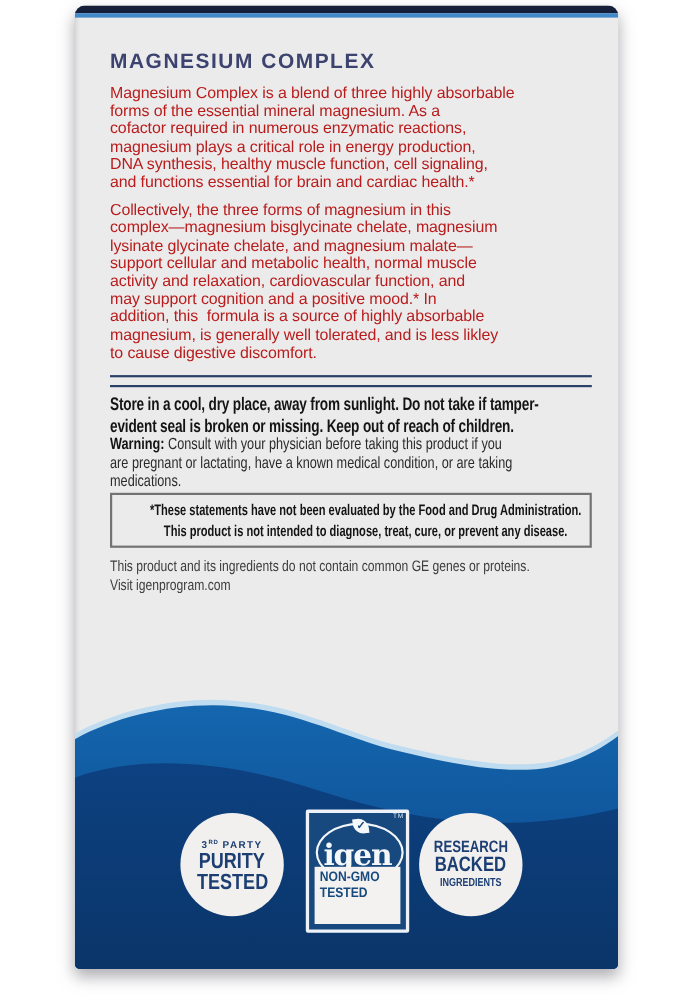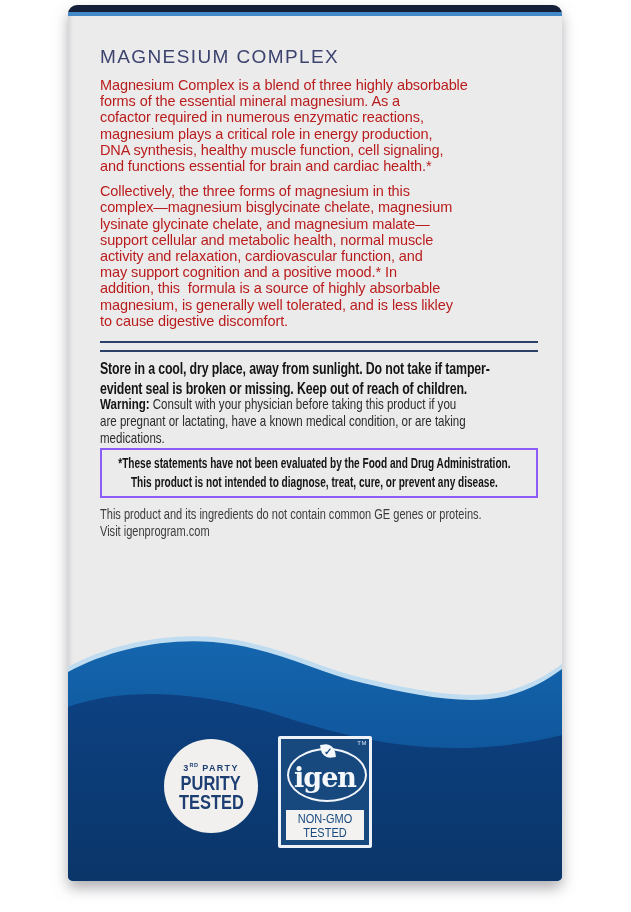--- a/index.html
+++ b/index.html
@@ -10,21 +10,21 @@
   .box{
     position:absolute;left:68px;top:5px;width:494px;height:876px;
     background:#ecebec;border-radius:9px 9px 5px 5px;overflow:hidden;
     box-shadow:0 7px 14px rgba(110,110,118,.55), inset 3px 0 6px -3px rgba(0,0,0,.18);
   }
   .topbar{height:7px;background:#161f3a;}
   .topstripe{height:4px;background:#4189c7;}
   .content{padding:30px 24px 0 32px;position:relative;z-index:2;}
   .pre{white-space:pre-wrap;}
   h1.panel-title{
-    margin:0;font-size:19px;font-weight:normal;letter-spacing:1.4px;
+    margin:0;font-size:19px;font-weight:bold;letter-spacing:1.4px;
     color:#3c436e;line-height:22px;
   }
   .body-par{
     margin:9px 0 0 0;font-size:14.5px;line-height:16.2px;color:#b91c1c;
     letter-spacing:-0.1px;
   }
   .rule{height:2px;background:#2c4168;border:0;margin:12px 0 0 0;}
   .sugg-head{
     margin:5px 0 0 0;font-size:14.5px;font-weight:bold;color:#23283a;
     letter-spacing:0.4px;line-height:17px;
@@ -35,21 +35,21 @@
   .storage{
     margin:7px 0 0 0;font-size:16.5px;font-weight:bold;color:#141414;
     line-height:19.5px;transform:scaleX(.75);width:584px;letter-spacing:-0.2px;
   }
   .warning{
     margin:-2px 0 0 0;font-size:14.8px;color:#2b2b2b;line-height:16.8px;
     transform:scaleX(.78);width:561px;
   }
   .warning b{color:#141414;}
   .disclaimer-box{
-    margin:2px 0 0 0;border:2px solid #8b5cf6;padding:4px 4px 5px 0;background:transparent;
+    margin:2px 0 0 0;border:2px solid #737373;padding:4px 4px 5px 18px;background:transparent;
   }
   .disclaimer{
     font-size:14px;font-weight:bold;color:#141414;line-height:18.5px;
     transform:scaleX(.72);width:590px;text-align:center;
   }
   .ge-note{
     margin:9px 0 0 0;font-size:13.8px;color:#3c3c3c;line-height:16.5px;
     transform:scaleX(.8);width:545px;
   }
   .wave-wrap{position:absolute;left:0;bottom:0;width:494px;height:266px;z-index:1;}
@@ -82,22 +82,22 @@
     color:#f5f8fb;letter-spacing:-1px;
   }
   .igen-leaf{
     position:absolute;top:5px;left:40px;width:14px;height:14px;background:#f5f8fb;
     border-radius:0 70% 0 70%;transform:rotate(-8deg);z-index:2;
     display:flex;align-items:center;justify-content:center;
   }
   .igen-leaf span{font-size:10px;color:#17497f;font-weight:bold;transform:rotate(8deg);}
   .igen-label{
     position:absolute;left:5px;right:5px;bottom:5px;background:#f3f2f0;
-    color:#17497f;font-weight:normal;font-size:12.5px;line-height:13.5px;
-    text-align:center;padding:3px 0 0 0;white-space:pre-wrap;
+    color:#17497f;font-weight:bold;font-size:12.5px;line-height:13.5px;
+    text-align:left;padding:3px 0 22px 0;white-space:pre-wrap;
   }
   .igen-label-inner{transform:scaleX(.88);transform-origin:50% 50%;}
 </style>
 </head>
 <body>
 
 <div class="box">
   <div class="topbar"></div>
   <div class="topstripe"></div>
 
@@ -168,13 +168,18 @@
     <div class="igen-tm">TM</div>
     <div class="igen-oval"></div>
     <div class="igen-leaf">
         <span>✓</span>
       </div>
     <div class="igen-word">igen</div>
     <div class="igen-label"><div class="igen-label-inner pre">NON-GMO
 TESTED</div></div>
   </div>
 
+  <div class="badge-circle research">
+    <div class="b-mid">RESEARCH</div>
+    <div class="b-big2">BACKED</div>
+    <div class="b-tiny">INGREDIENTS</div>
+  </div>
 </div>
 
 </body></html>

